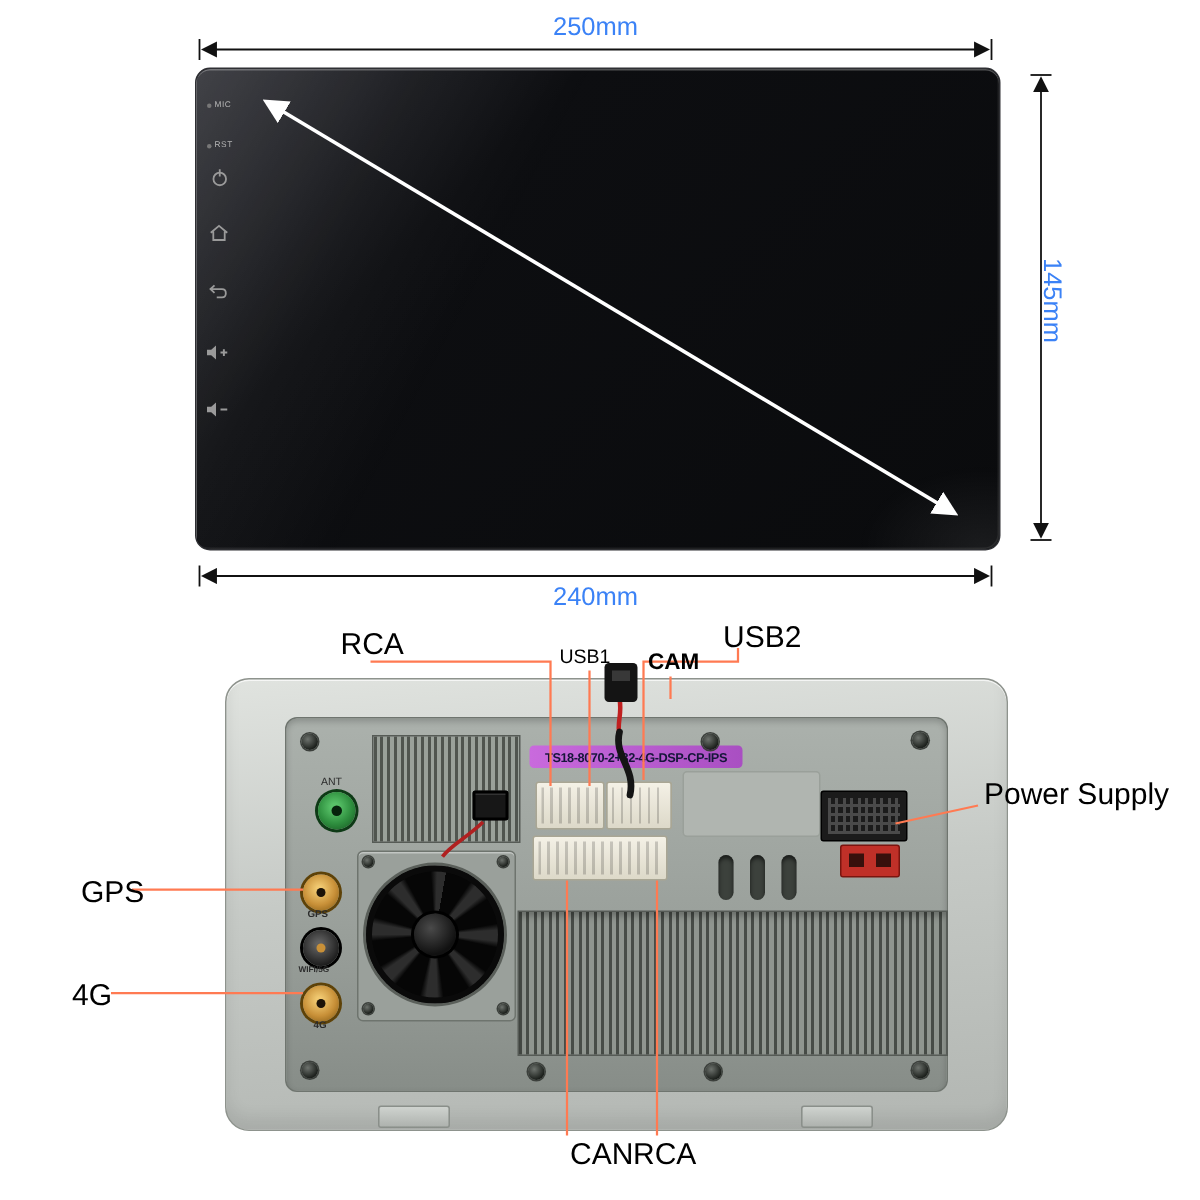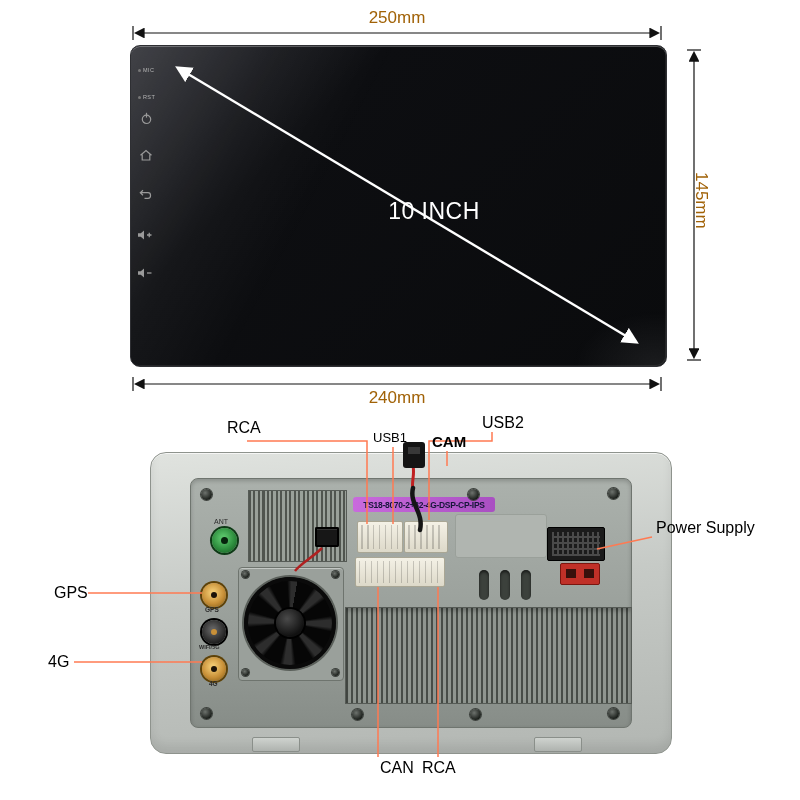--- a/index.html
+++ b/index.html
@@ -18,21 +18,21 @@
         font-size:5.5px;letter-spacing:.4px;}
   .ctrl .hole{width:3px;height:3px;border-radius:50%;background:#777;display:inline-block;}
   .ctrl.mic{left:7px;top:21px;} .ctrl.rst{left:7px;top:48px;}
   .icon{position:absolute;}
   .icon.power{left:9px;top:66px;} .icon.home{left:8px;top:103px;}
   .icon.back{left:8px;top:143px;} .icon.volup{left:6px;top:183px;}
   .icon.voldn{left:6px;top:221px;}
   .screen-size{position:absolute;left:228px;top:152px;width:150px;text-align:center;
     color:#fff;font-size:23px;letter-spacing:.5px;}
 
-  .dim{position:absolute;font-size:17px;color:#a16207;}
+  .dim{position:absolute;font-size:17px;color:#3b82f6;}
   .dim-top{left:347px;top:8px;width:100px;text-align:center;}
   .dim-bottom{left:347px;top:388px;width:100px;text-align:center;}
   .dim-right{left:691px;top:172px;writing-mode:vertical-rl;}
 
   
   .plate{position:absolute;left:150px;top:452px;width:520px;height:300px;border-radius:16px;
     background:linear-gradient(175deg,#e0e3df 0%,#c6cac6 45%,#b2b6b2 100%);
     border:1px solid #8e938d;
     box-shadow:inset 0 1px 0 rgba(255,255,255,.7), inset 0 -8px 10px rgba(0,0,0,.08);}
   .plate-tab{position:absolute;top:737px;width:46px;height:13px;border:1px solid #8a8f8a;
@@ -94,21 +94,21 @@
   .port-label{position:absolute;color:#2b2b2b;font-weight:bold;}
   .gps-pl{left:205px;top:606px;font-size:6.5px;}
   .wifi-pl{left:199px;top:644px;font-size:5.5px;}
   .lte-pl{left:209px;top:680px;font-size:6.5px;}
   .screw{position:absolute;width:11px;height:11px;border-radius:50%;
     background:radial-gradient(circle at 38% 35%,#6d726d,#161a16 75%);box-shadow:0 0 0 1px #3c403c;}
   .screw.sm{width:7px;height:7px;}
 
   
   .overlay{position:absolute;left:0;top:0;pointer-events:none;}
-  .callout{position:absolute;color:#000;font-size:16px;white-space:nowrap;}
+  .callout{position:absolute;color:#000;font-size:20px;white-space:nowrap;}
   .callout.small{font-size:13px;}
   .callout.med{font-size:15px;font-weight:bold;}
 </style>
 </head>
 <body>
 
 <div class="stage">
 
   <div class="device-front">
     <div class="gloss"></div>
@@ -134,21 +134,20 @@
     </svg>
     <svg class="icon volup" width="16" height="12" viewBox="0 0 16 12">
       <path d="M1,4.2 L3.8,4.2 L7,1.4 L7,10.6 L3.8,7.8 L1,7.8 Z" fill="#9a9a9a"></path>
       <path d="M10,6 h4.5 M12.25,3.8 v4.5" stroke="#9a9a9a" stroke-width="1.3"></path>
     </svg>
     <svg class="icon voldn" width="16" height="12" viewBox="0 0 16 12">
       <path d="M1,4.2 L3.8,4.2 L7,1.4 L7,10.6 L3.8,7.8 L1,7.8 Z" fill="#9a9a9a"></path>
       <path d="M10,6 h4.5" stroke="#9a9a9a" stroke-width="1.3"></path>
     </svg>
 
-    <div class="screen-size">10 INCH</div>
   </div>
 
   <div class="dim dim-top">250mm</div>
   <div class="dim dim-right">145mm</div>
   <div class="dim dim-bottom">240mm</div>
 
   <div class="plate"></div>
   <div class="plate-tab" style="left:252px;"></div>
   <div class="plate-tab" style="left:534px;"></div>
   <div class="panel"></div>

